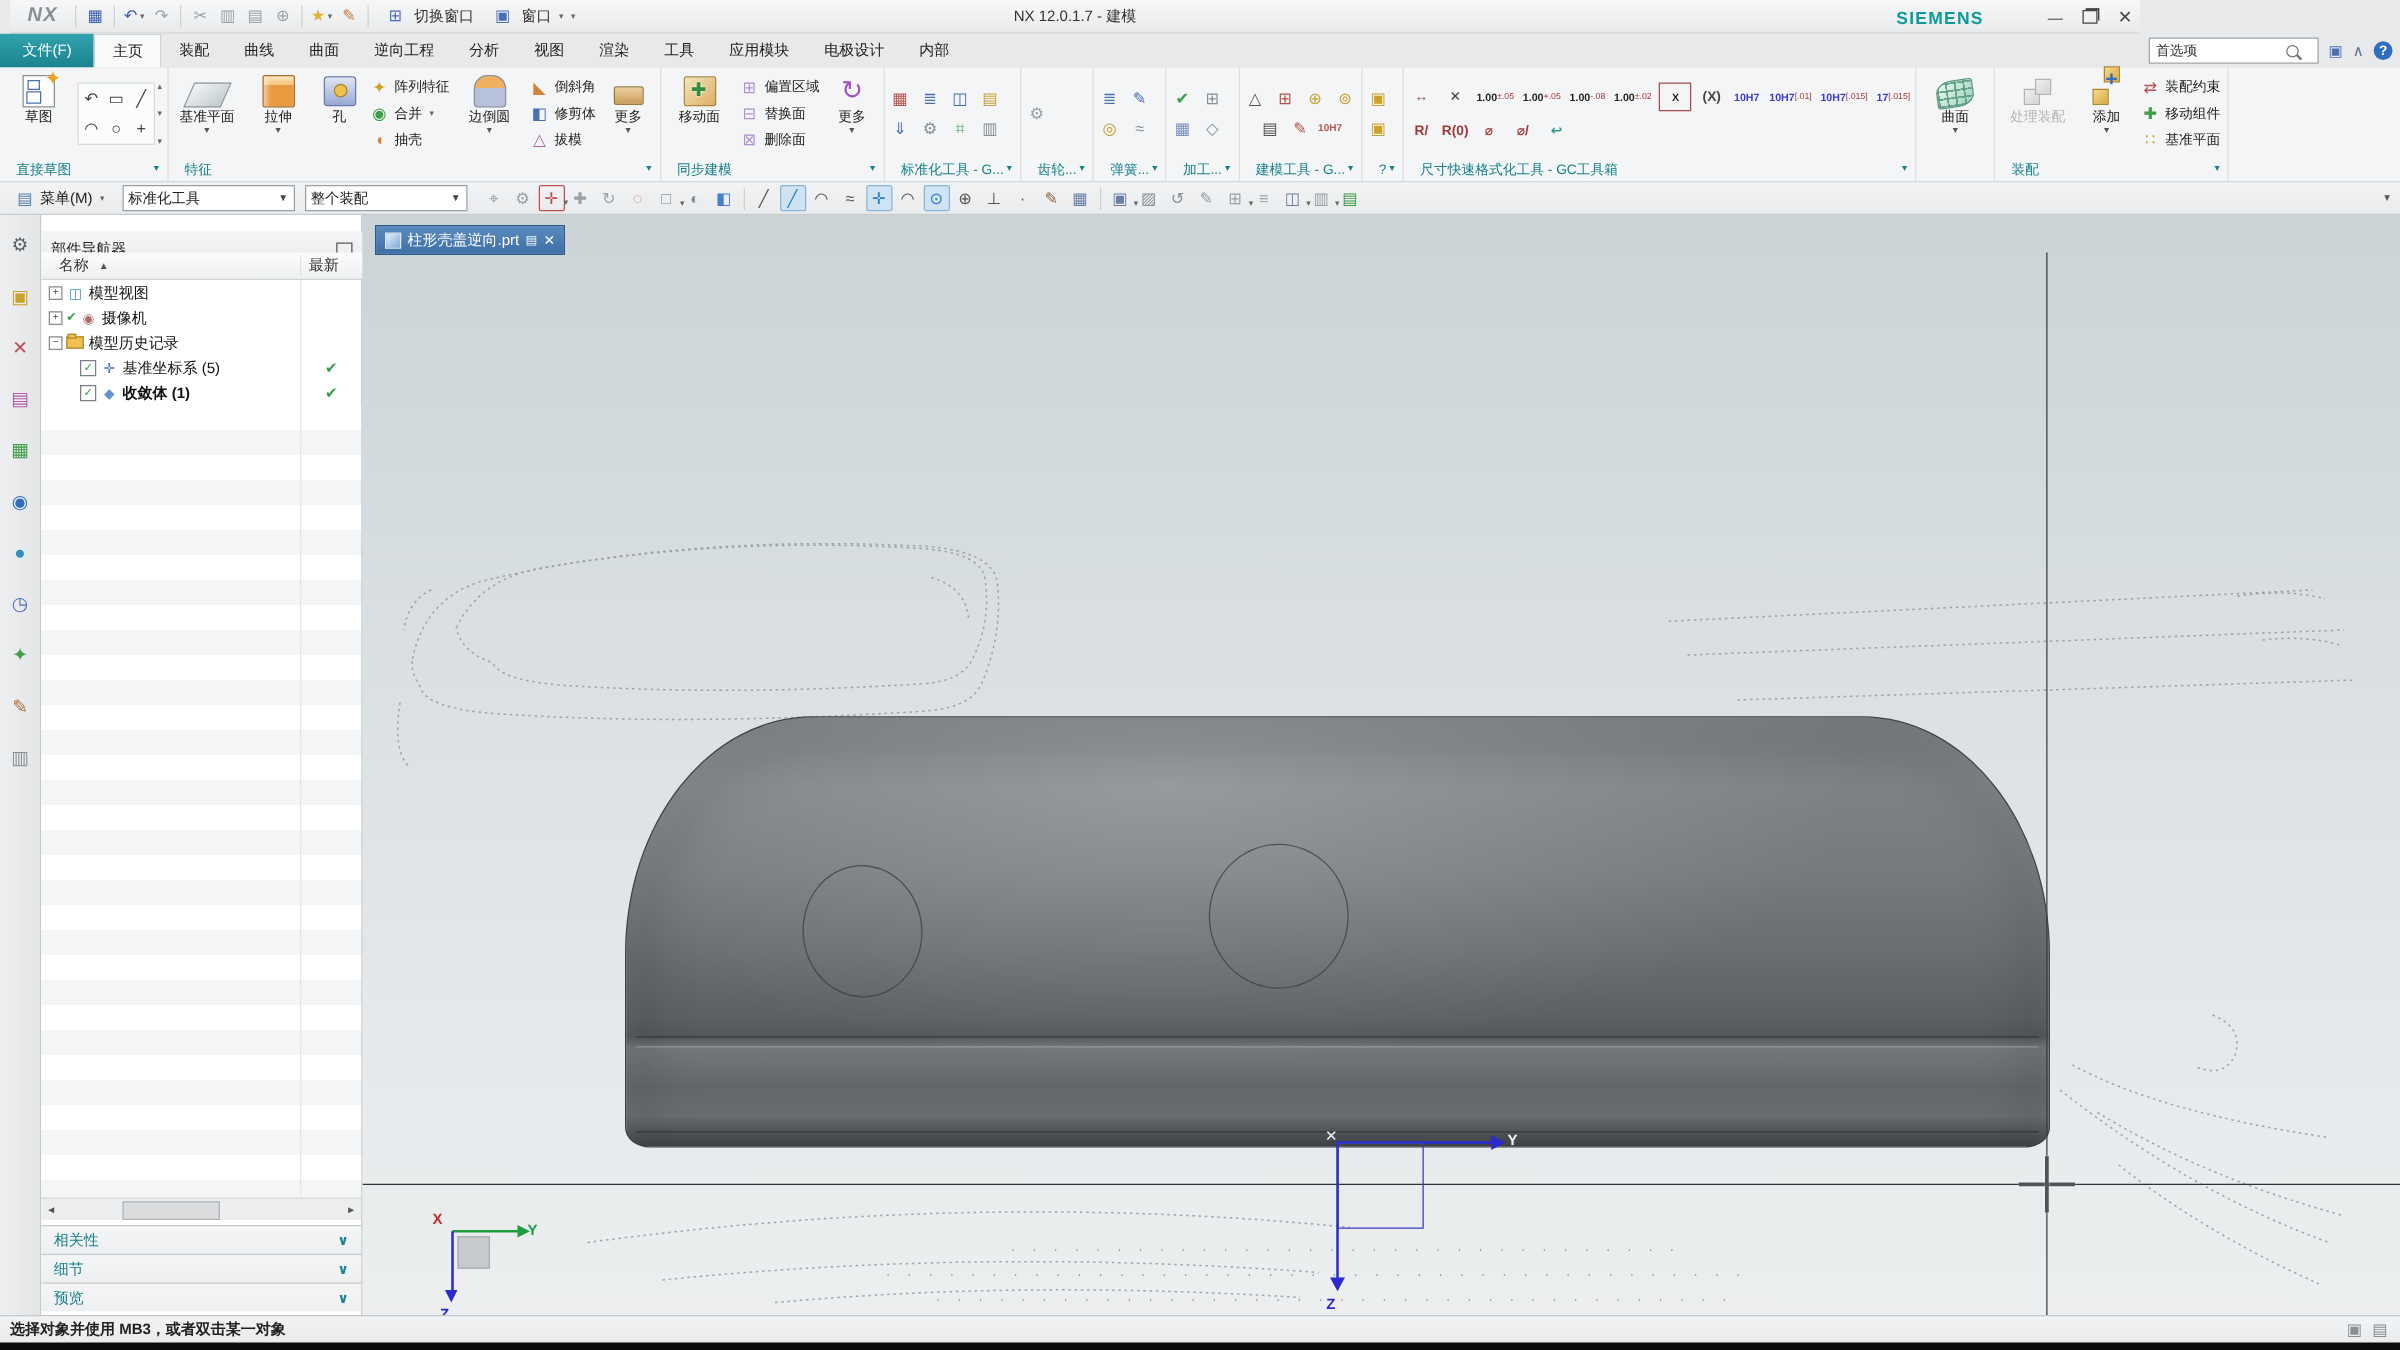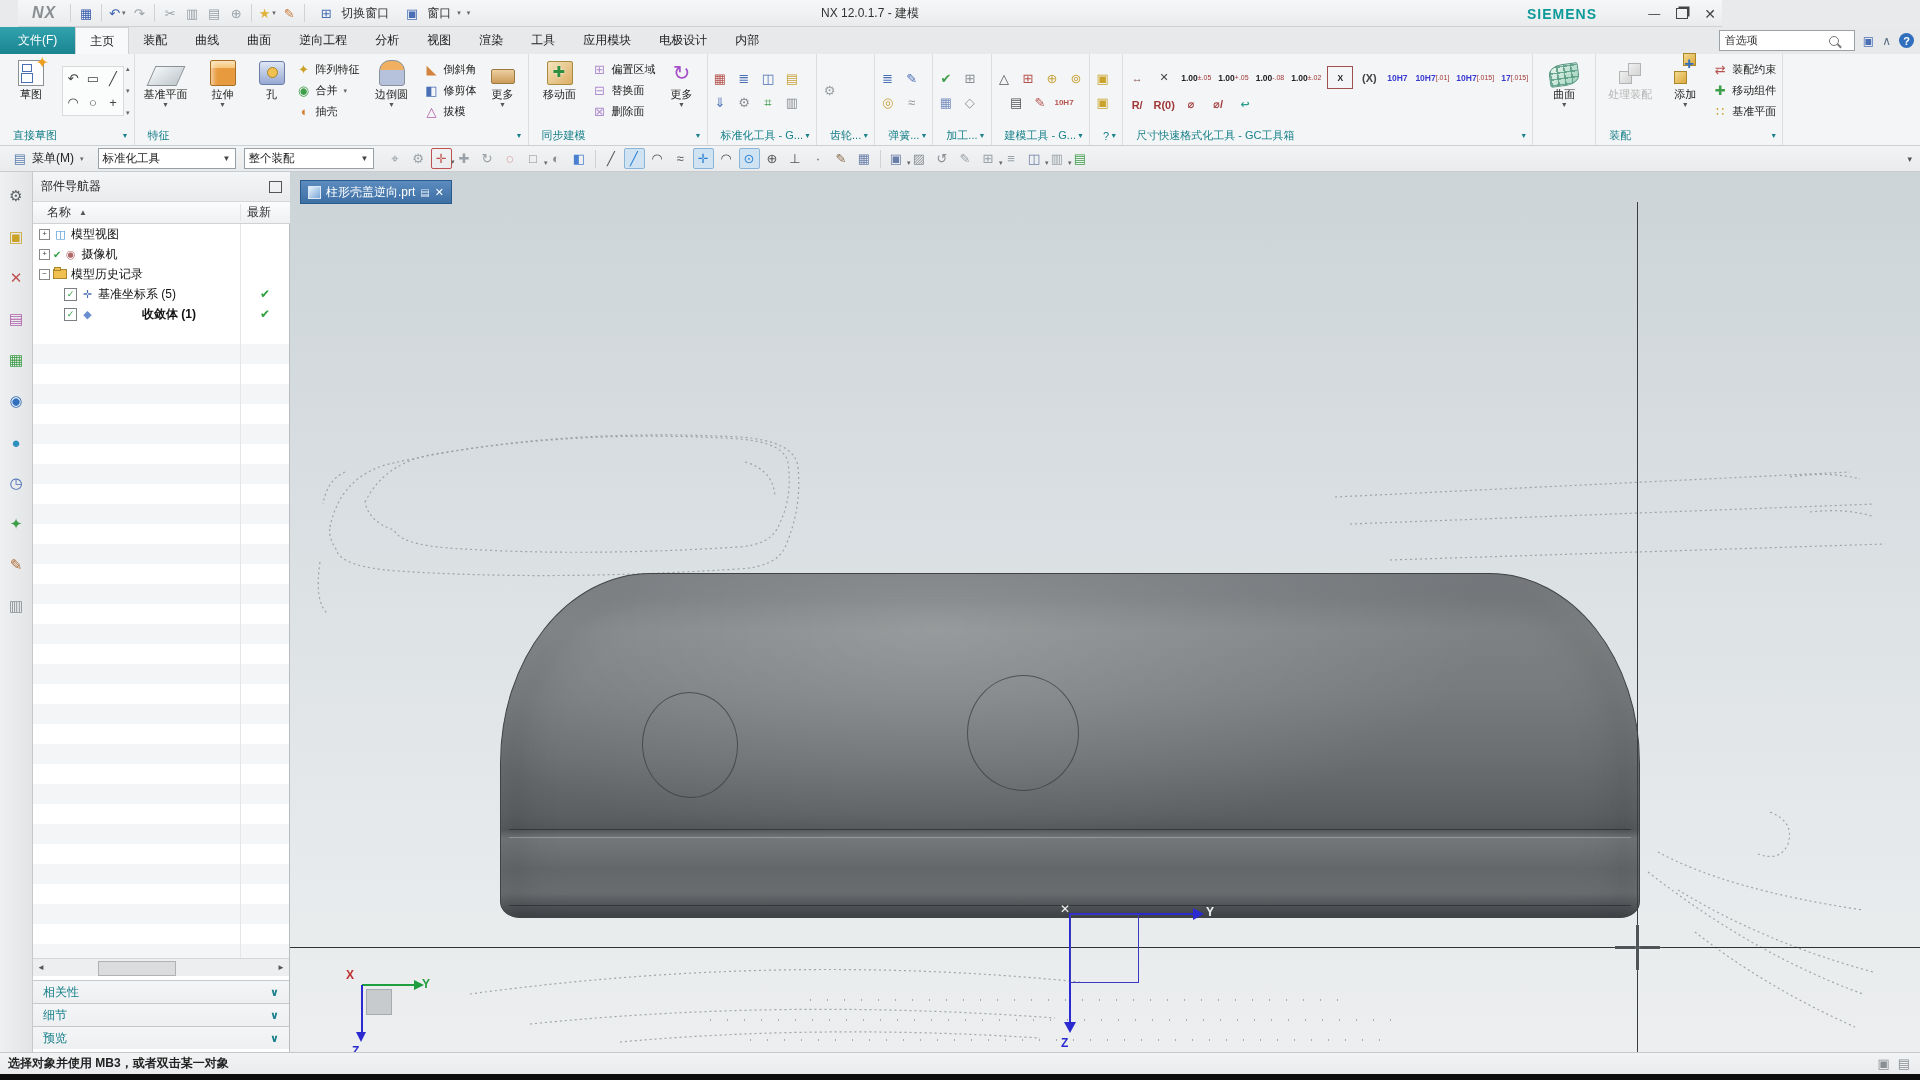--- a/index.html
+++ b/index.html
@@ -2,21 +2,21 @@
 <html><head>
 <meta charset="utf-8">
 <style>
   html,body{margin:0;padding:0;width:1920px;height:1080px;overflow:hidden;
     font-family:"Liberation Sans","DejaVu Sans",sans-serif;background:#e8eaec;
     -webkit-font-smoothing:antialiased;}
   .abs{position:absolute}
   .vsep{width:1px;height:18px;background:#d0d2d4;margin:0 4px}
   .dd8{font-size:7px;color:#666;margin-left:2px}
   
-  #titlebar{left:18px;top:0;width:1704px;height:27px;background:linear-gradient(#f6f7f8,#e9ebec);
+  #titlebar{left:8px;top:0;width:1704px;height:27px;background:linear-gradient(#f6f7f8,#e9ebec);
     border-bottom:1px solid #cfd1d3;display:flex;align-items:center;padding-left:4px;box-sizing:border-box}
   #nxlogo{font-weight:bold;font-style:italic;font-size:16px;color:#8a8e93;letter-spacing:1px;padding:0 10px}
   .qa-icon{min-width:20px;height:20px;display:flex;align-items:center;justify-content:center;
     font-size:13px;border-radius:2px;cursor:default;padding:0 1px}
   .qa-btn{display:flex;align-items:center;gap:4px;font-size:12px;color:#333;padding:0 6px;height:22px}
   #title-text{position:absolute;left:0;right:0;top:0;height:27px;display:flex;align-items:center;
     justify-content:center;font-size:12px;color:#333;pointer-events:none}
   #brand{position:absolute;right:125px;top:0;height:27px;display:flex;align-items:center;
     color:#0d9a9a;font-weight:bold;font-size:14px;letter-spacing:1px}
   #wincontrols{position:absolute;right:6px;top:0;height:27px;display:flex;align-items:center;gap:16px;color:#444;font-size:12px}
@@ -119,21 +119,21 @@
   .sel-icon .dd8{position:absolute;right:-4px;bottom:2px}
   #sel-overflow{position:absolute;right:8px;font-size:9px;color:#555}
   
   #main{left:0;top:172px;width:1920px;height:880px}
   #leftstrip{left:0;top:0;width:33px;height:880px;background:linear-gradient(90deg,#eef0f2,#e2e4e6);
     border-right:1px solid #c6c9cc;display:flex;flex-direction:column;align-items:center;padding-top:12px;box-sizing:border-box}
   .strip-icon{width:24px;height:24px;display:flex;align-items:center;justify-content:center;font-size:15px;
     margin-bottom:17px;border-radius:2px}
   
   #navigator{left:33px;top:0;width:257px;height:880px;background:#fff;border-right:1px solid #b9bcbf;box-sizing:border-box}
-  #nav-header{left:0;top:0;width:257px;height:30px;background:linear-gradient(#f4f5f6,#e9ebec);
+  #nav-header{left:0;top:13px;width:257px;height:30px;background:linear-gradient(#f4f5f6,#e9ebec);
     border-bottom:1px solid #d4d6d8;display:flex;align-items:center;justify-content:space-between;
     padding:0 8px;box-sizing:border-box;font-size:12px;color:#222}
   #nav-max{width:11px;height:10px;border:1px solid #555}
   #nav-colhdr{left:0;top:30px;width:257px;height:22px;background:linear-gradient(#fbfcfd,#eef0f2);
     border-bottom:1px solid #d0d2d4;display:flex;align-items:center;font-size:12px;color:#333;box-sizing:border-box}
   #col-name{display:flex;align-items:center;gap:8px;padding-left:14px;flex:1}
   #col-sort{font-size:8px;color:#555}
   #col-latest{width:50px;text-align:left;border-left:1px solid #e0e2e4;padding-left:6px;box-sizing:border-box}
   #treerows{left:0;top:52px;width:257px}
   .trow{height:20px;display:flex;align-items:center;font-size:12px;color:#111;white-space:nowrap}
@@ -732,21 +732,21 @@
           <span class="cbx">✓</span>
           <span class="ticon" style="color: rgb(74, 111, 181);">✛</span>
           <span>基准坐标系 (5)</span>
           <span class="latest">✔</span>
         </div>
         <div class="trow" style="position: relative;">
           <span style="width: 18px; flex: 0 0 auto;"></span>
           <span class="noexp"></span>
           <span class="cbx">✓</span>
           <span class="ticon" style="color: rgb(106, 143, 208);">◆</span>
-          <span style="font-weight: bold; margin-left: 44px;">收敛体 (1)</span>
+          <span style="font-weight: bold;">收敛体 (1)</span>
           <span class="latest">✔</span>
         </div>
       </div>
     <div class="abs" id="stripes"></div>
     <div class="abs" id="colline"></div>
     <div class="abs" id="hscroll">
       <span class="scr-arrow">◄</span>
       <div id="scr-track">
         <div id="scr-thumb"></div>
       </div>

